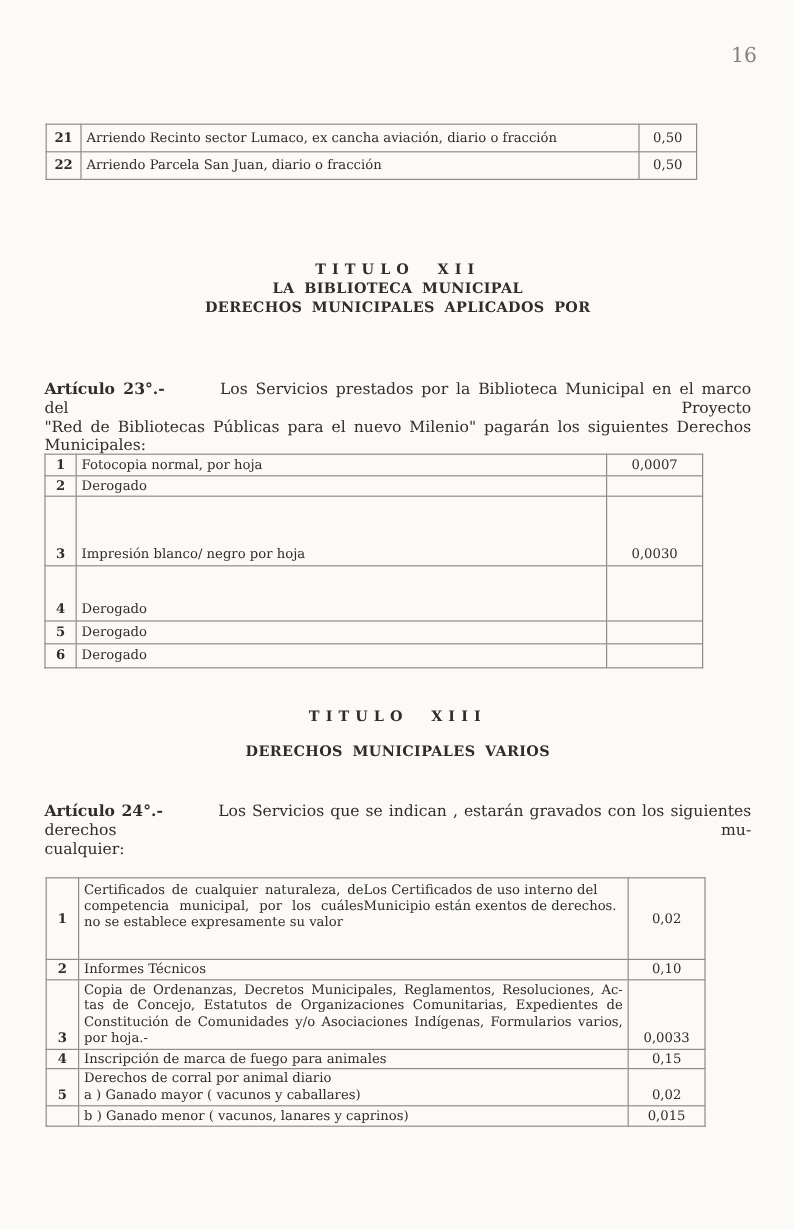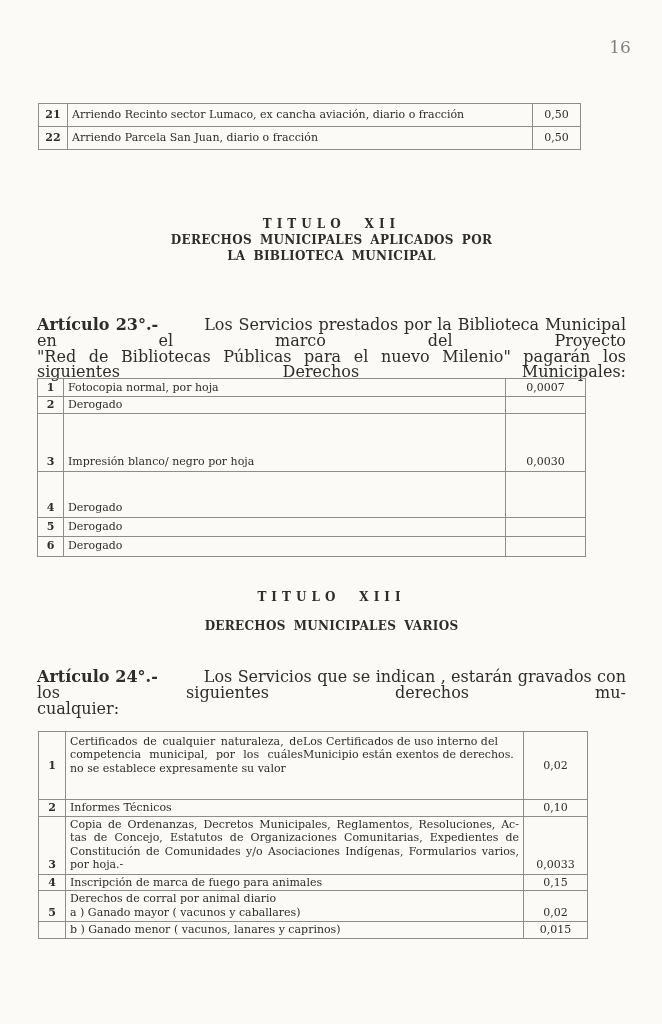--- a/index.html
+++ b/index.html
@@ -84,21 +84,21 @@
   .tb-13 { top: 589px; line-height: 16px; }
   .sp-title { letter-spacing: 0.42em; word-spacing: 0.8em; }
   .sp-sub { letter-spacing: 0.3px; word-spacing: 3.5px; }
   .tb-13 .sp-sub { margin-top: 13px; }
 
   
   .art {
     position: absolute;
     left: 37px;
     width: 589px;
-    font-size: 16px;
+    font-size: 13px;
     line-height: 15.8px;
   }
   .a23 { top: 317px; }
   .a24 { top: 669px; }
   .art .label { font-weight: 700; }
   .art .tab { display: inline-block; width: 46px; }
 </style>
 </head>
 <body>
 
@@ -121,22 +121,22 @@
     <tr>
       <td class="num">22</td>
       <td class="desc">Arriendo Parcela San Juan, diario o fracción</td>
       <td class="val">0,50</td>
     </tr>
   </tbody>
     </table>
 
   <div class="center-block tb-12">
     <div class="sp-title">TITULO XII</div>
+    <div class="sp-sub">LA BIBLIOTECA MUNICIPAL</div>
     <div class="sp-sub">DERECHOS MUNICIPALES APLICADOS POR</div>
-    <div class="sp-sub">LA BIBLIOTECA MUNICIPAL</div>
   </div>
 
   <div class="art a23">
     <div class="just">
       <span class="label">Artículo 23°.-</span><span class="tab"></span><span>Los Servicios prestados por la Biblioteca Municipal en el marco del Proyecto</span>
     </div>
     <div class="just">
       <span>"Red de Bibliotecas Públicas para el nuevo Milenio" pagarán los siguientes Derechos Municipales:</span>
     </div>
   </div>

